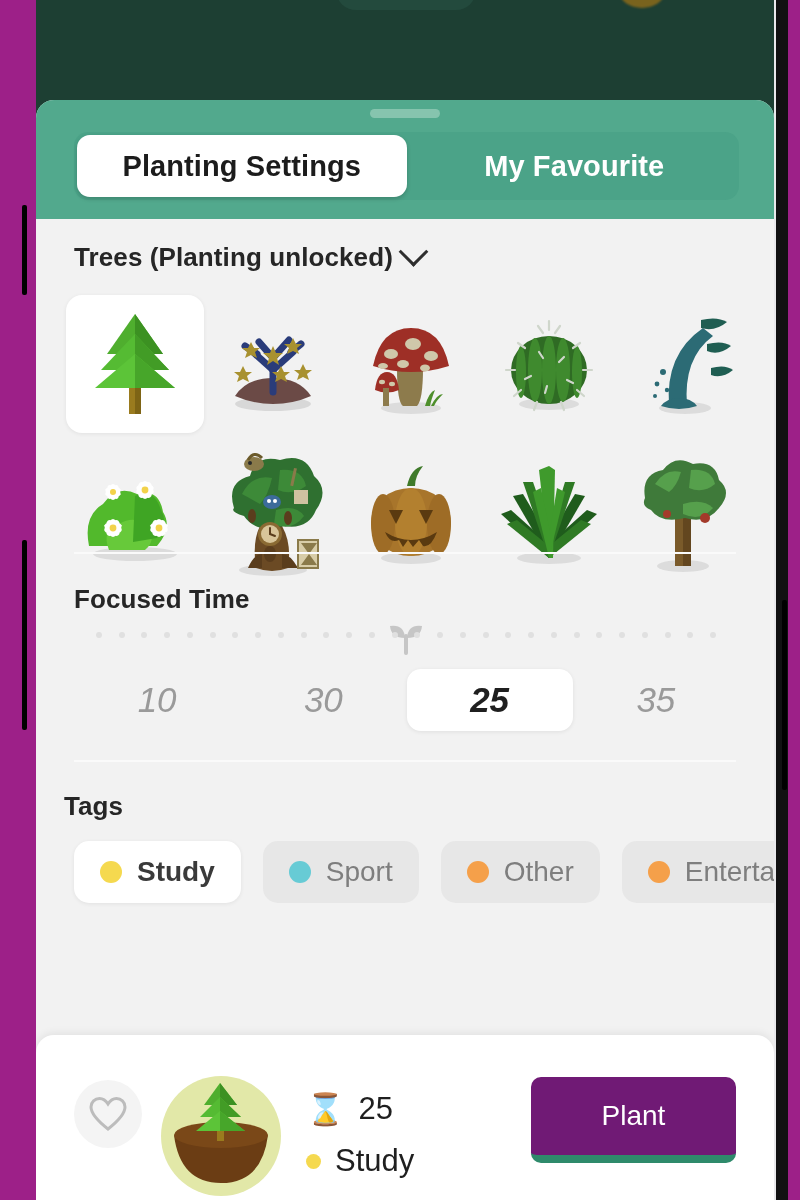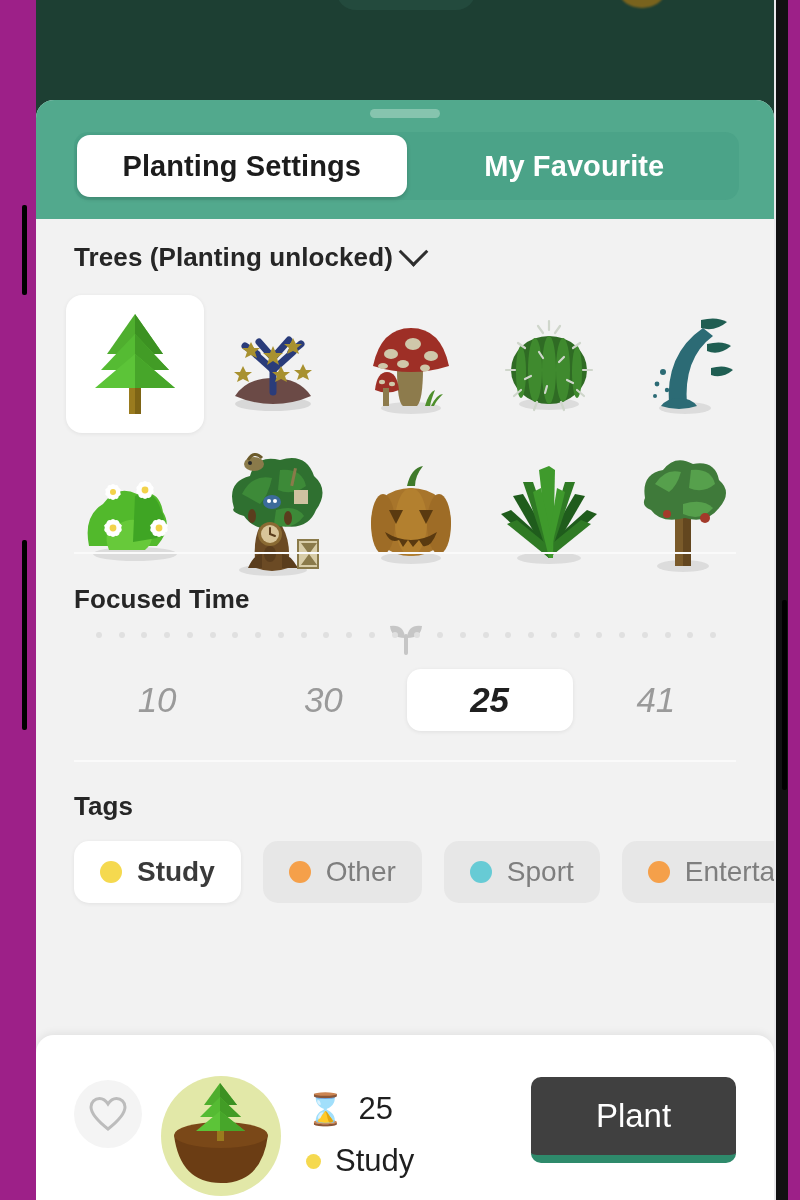--- a/index.html
+++ b/index.html
@@ -122,21 +122,21 @@
     flex:1;height:100%;display:flex;align-items:center;justify-content:center;
     font-size:35px;color:#9a9a9a;font-style:italic;
   }
   .time-opt.selected{
     background:#ffffff;border-radius:14px;color:#1f1f1f;font-weight:bold;
     box-shadow:0 1px 4px rgba(0,0,0,.08);
   }
 
   
   #tags-section{position:absolute;left:0;top:552px;width:738px;}
-  #tags-header{position:absolute;left:38px;top:20px;}
+  #tags-header{position:absolute;left:28px;top:20px;}
   .tag-row{
     position:absolute;left:38px;top:70px;width:706px;height:62px;
     display:flex;gap:22px;align-items:center;
   }
   .tag{
     height:62px;border-radius:15px;background:#e7e7e7;
     display:flex;align-items:center;gap:15px;padding:0 26px;
     font-size:28px;color:#7e7e7e;white-space:nowrap;flex:0 0 auto;
   }
   .tag.selected{background:#ffffff;color:#3a3a3a;font-weight:bold;box-shadow:0 1px 4px rgba(0,0,0,.07);}
@@ -157,23 +157,23 @@
   }
   .meta{
     position:absolute;left:270px;top:48px;width:230px;
   }
   .meta-line{display:flex;align-items:center;gap:14px;height:52px;
     font-size:31px;color:#1f1f1f;}
   .hourglass{font-size:31px;color:#1f1f1f;line-height:1;}
   .meta-dot{width:15px;height:15px;border-radius:50%;flex:0 0 15px;}
   .plant-btn{
     position:absolute;left:495px;top:42px;width:205px;height:78px;
-    background:#404040;border-radius:10px;border-bottom:8px solid #2e8a6b;
+    background:#701a75;border-radius:10px;border-bottom:8px solid #2e8a6b;
     display:flex;align-items:center;justify-content:center;
-    font-size:33px;color:#ffffff;
+    font-size:28px;color:#ffffff;
   }
 </style>
 </head>
 <body>
 
 <div id="device-frame">
 
   <div class="bezel-left"></div>
   <div class="btn-bump bump-l1"></div>
   <div class="btn-bump bump-l2"></div>
@@ -513,43 +513,43 @@
             <div class="time-opt">
                 <span>10</span>
               </div>
             <div class="time-opt">
                 <span>30</span>
               </div>
             <div class="time-opt selected">
                 <span>25</span>
               </div>
             <div class="time-opt">
-                <span>41</span>
+                <span>35</span>
               </div>
           </div>
         </div>
 
         <div class="divider" style="top:541px"></div>
 
         <div id="tags-section">
           <div id="tags-header" class="section-label">
             <span>Tags</span>
           </div>
           <div class="tag-row">
             <div class="tag selected">
               <span class="tag-dot" id="dot-study" style="background: rgb(245, 217, 79);"></span>
               <span>Study</span>
             </div>
             <div class="tag">
+              <span class="tag-dot" id="dot-sport" style="background: rgb(103, 203, 213);"></span>
+              <span>Sport</span>
+            </div>
+            <div class="tag">
               <span class="tag-dot" id="dot-other" style="background: rgb(245, 160, 74);"></span>
               <span>Other</span>
-            </div>
-            <div class="tag">
-              <span class="tag-dot" id="dot-sport" style="background: rgb(103, 203, 213);"></span>
-              <span>Sport</span>
             </div>
             <div class="tag">
               <span class="tag-dot" id="dot-ent" style="background: rgb(245, 160, 74);"></span>
               <span>Entertai</span>
             </div>
           </div>
         </div>
 
       </div>
     </div>

